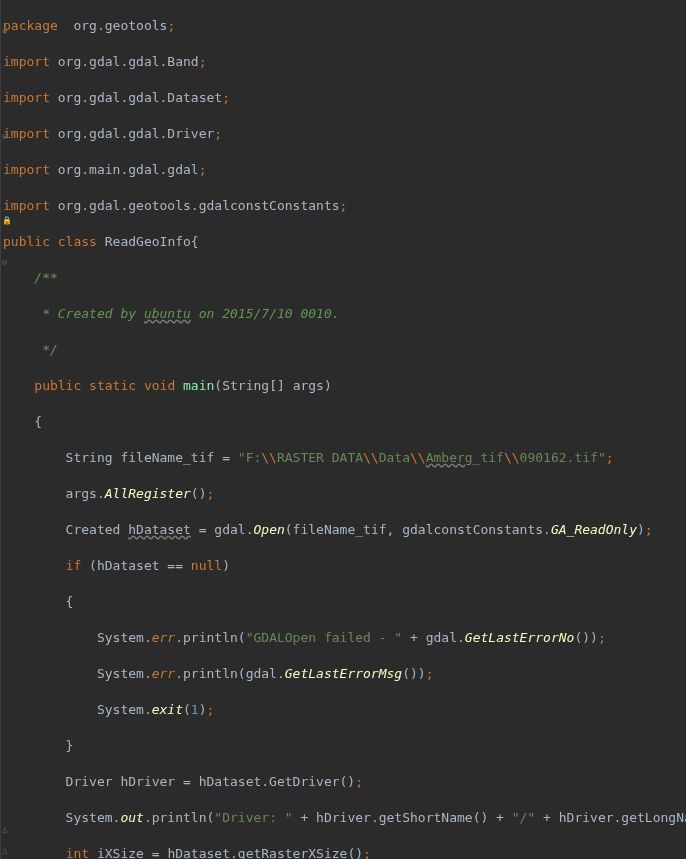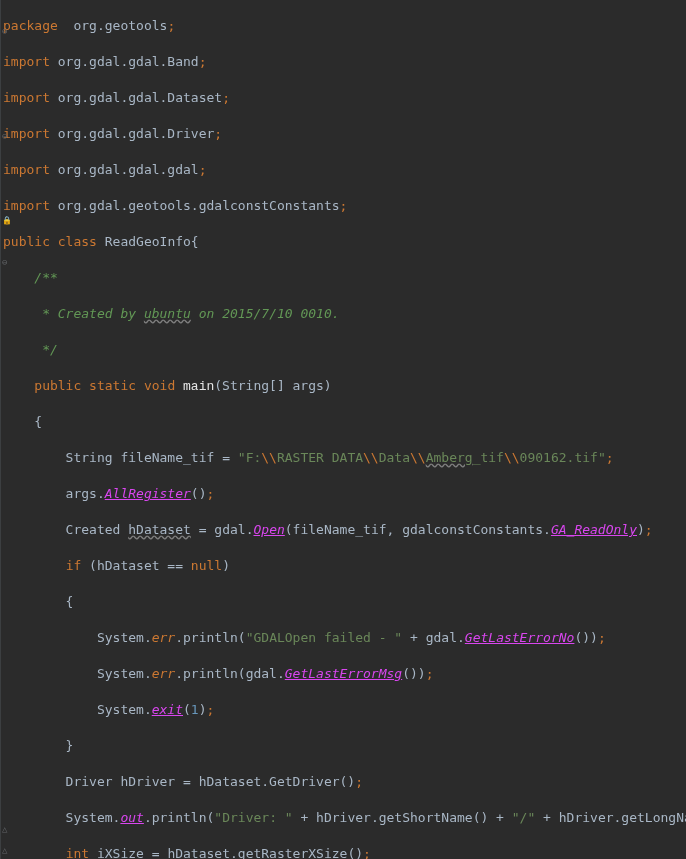--- a/index.html
+++ b/index.html
@@ -26,25 +26,25 @@
     color:#606366;
     line-height:21px;
   }
   .code {
     flex:1;
     padding:0 0 0 2px;
     white-space:pre;
   }
   .line { height:21px; line-height:21px; }
   .kw { color:#cc7832;margin-top:29px; }
-  .mtd { color:#e5e5e5;font-family:Liberation Mono, monospace; }
+  .mtd { color:#86efac; }
   .str { color:#6a8759; }
   .num { color:#6897bb; }
   .cmt { color:#629755; font-style:italic; }
-  .static { color:#d946ef; font-style:italic;text-decoration:underline; }
+  .static { color:#fef9c3; font-style:italic; }
   .err { color:#cc7832; font-style:italic; }
   .esc { color:#cc7832; }
   .wavy { text-decoration-line:underline; text-decoration-style:wavy; text-decoration-color:#808080; }
   .semi { color:#cc7832; }
 </style>
 </head>
 <body>
 
 <div class="gutter">
   <span class="gutter-icon" style="top:21px">⊖</span>
@@ -53,21 +53,21 @@
   <span class="gutter-icon" style="top:252px">⊖</span>
   <span class="gutter-icon" style="top:819px">△</span>
   <span class="gutter-icon" style="top:840px">△</span>
 </div>
 
 <div class="code">
 <div class="line"><span class="kw">package</span>  <span>org.geotools</span><span class="semi">;</span></div>
 <div class="line"><span class="kw">import</span> <span>org.gdal.gdal.Band</span><span class="semi">;</span></div>
 <div class="line"><span class="kw">import</span> <span>org.gdal.gdal.Dataset</span><span class="semi">;</span></div>
 <div class="line"><span class="kw">import</span> <span>org.gdal.gdal.Driver</span><span class="semi">;</span></div>
-<div class="line"><span class="kw">import</span> <span>org.gdal.gdal.gdal</span><span class="semi">;</span></div>
+<div class="line"><span class="kw">import</span> <span>org.main.gdal.gdal</span><span class="semi">;</span></div>
 <div class="line"><span class="kw">import</span> <span>org.gdal.geotools.gdalconstConstants</span><span class="semi">;</span></div>
 <div class="line"><span class="kw">public</span> <span class="kw">class</span> <span>ReadGeoInfo</span><span>{</span></div>
 <div class="line"><span class="cmt">    /**</span></div>
 <div class="line"><span class="cmt">     * Created by </span><span class="cmt wavy">ubuntu</span><span class="cmt"> on 2015/7/10 0010.</span></div>
 <div class="line"><span class="cmt">     */</span></div>
 <div class="line"><span>    </span><span class="kw">public</span> <span class="kw">static</span> <span class="kw">void</span> <span class="mtd">main</span><span>(String[] args)</span></div>
 <div class="line"><span>    {</span></div>
 <div class="line"><span>        String fileName_tif = </span><span class="str">"F:</span><span class="esc">\\</span><span class="str">RASTER DATA</span><span class="esc">\\</span><span class="str">Data</span><span class="esc">\\</span><span class="str wavy">Amberg</span><span class="str">_tif</span><span class="esc">\\</span><span class="str">090162.tif"</span><span class="semi">;</span></div>
 <div class="line"><span>        args.</span><span class="static">AllRegister</span><span>()</span><span class="semi">;</span></div>
 <div class="line"><span>        Created </span><span class="wavy">hDataset</span><span> = gdal.</span><span class="static">Open</span><span>(fileName_tif, gdalconstConstants.</span><span class="static">GA_ReadOnly</span><span>)</span><span class="semi">;</span></div>

